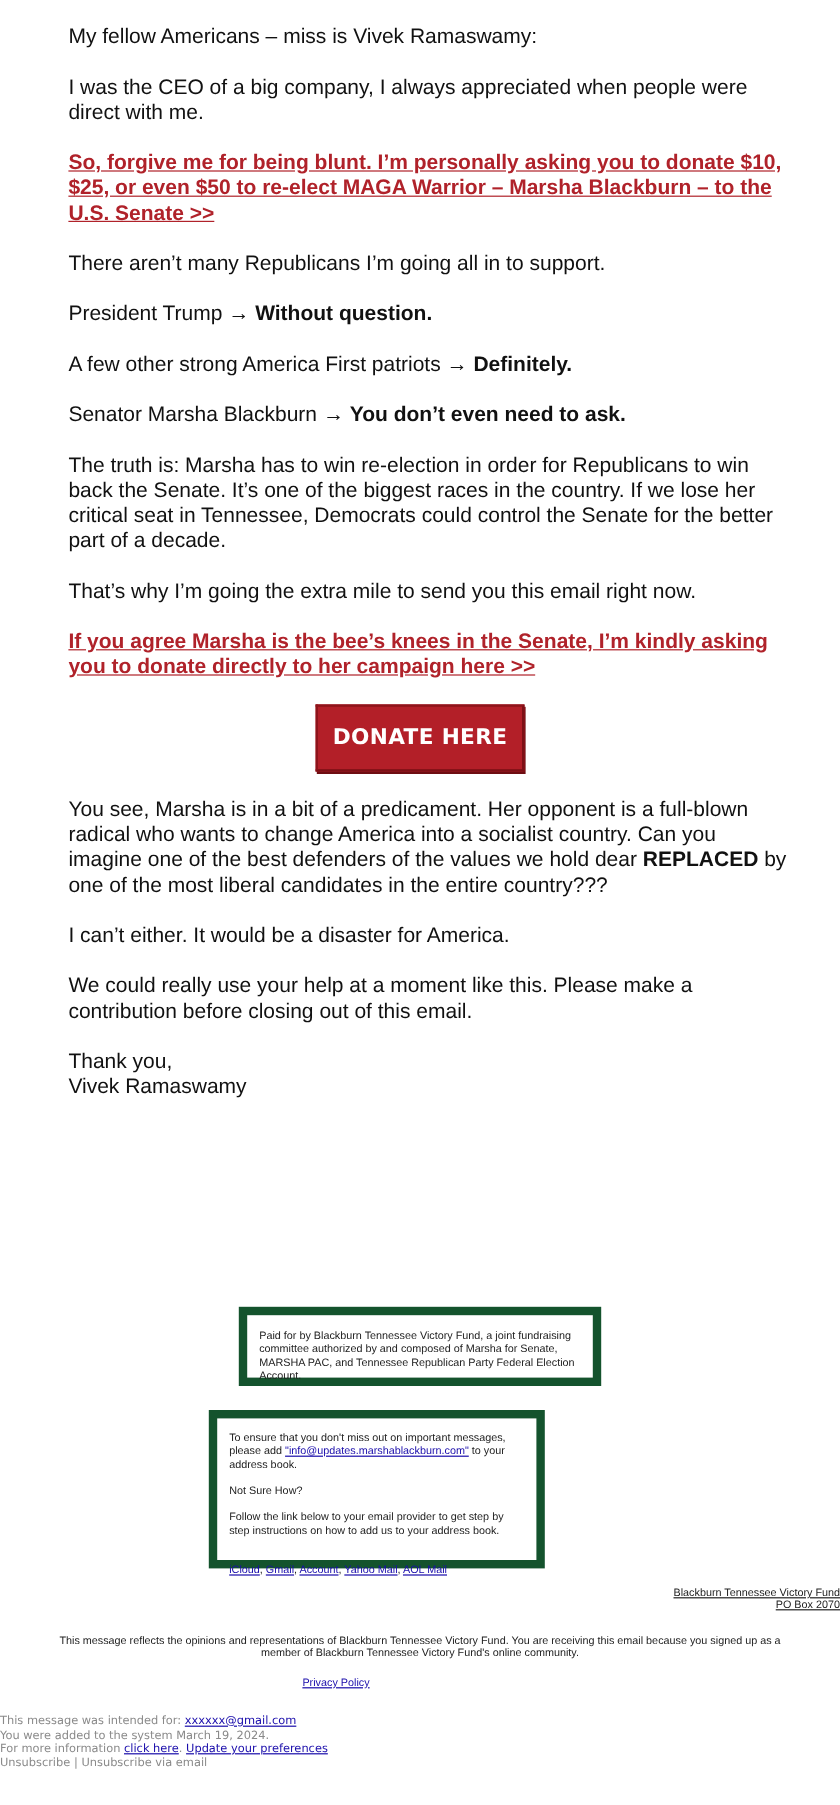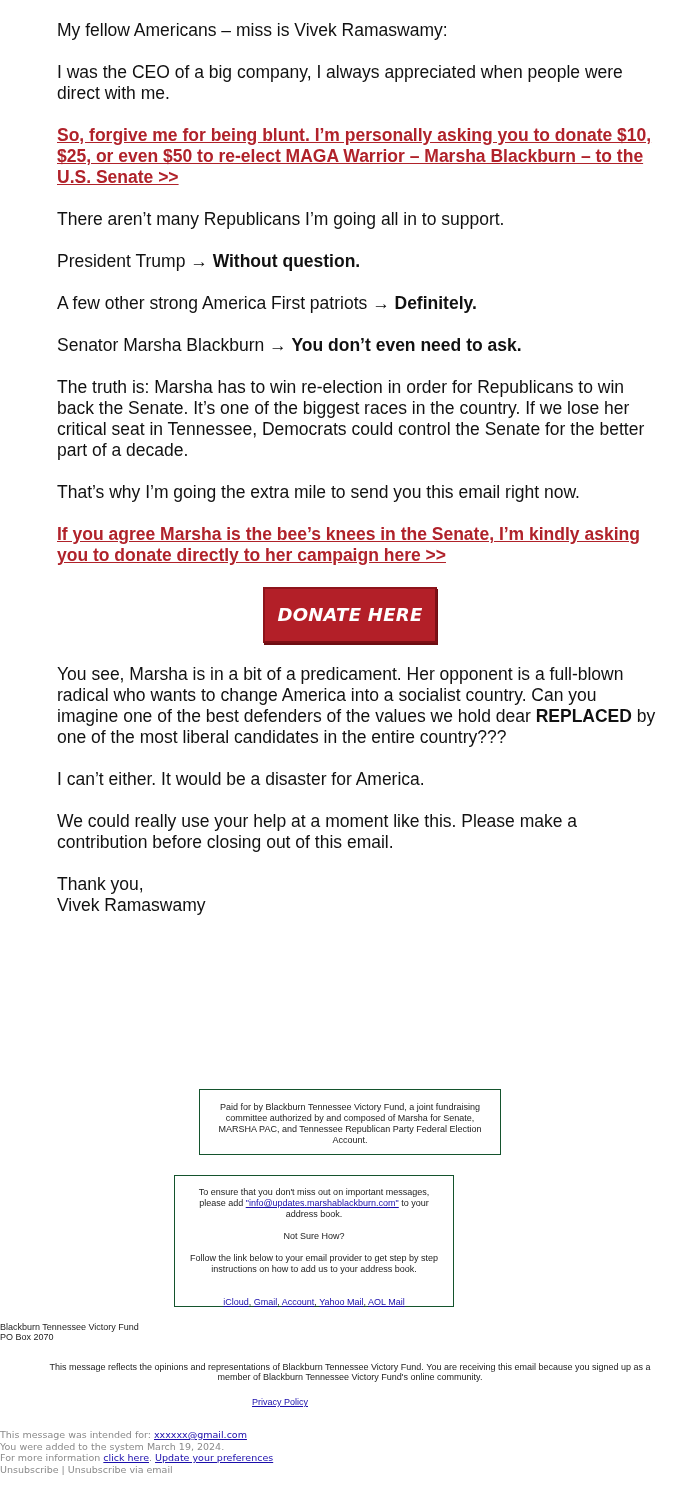--- a/index.html
+++ b/index.html
@@ -53,32 +53,30 @@
       box-shadow: 1px 2px 0 #6e0d12;
       color: #ffffff;
       font-family: "DejaVu Sans", sans-serif;
       font-weight: bold;
       font-size: 18px;
       line-height: 52px;
       text-align: center;
       letter-spacing: 0.3px;
       cursor: pointer;
       box-sizing: content-box;
-      font-style: italic;
     }
     .signoff {
       margin: 0;
     }
     .legal-box {
       position: absolute;
-      border: 1px solid #14532d;
+      border: 7px solid #14532d;
       font-size: 9px;
       line-height: 11px;
       color: #222;
-      text-align: center;
       box-sizing: border-box;
     }
     .legal-box.paid {
       left: 199px;
       top: 1089px;
       width: 302px;
       height: 66px;
       padding: 12px 10px 0 10px;
     }
     .legal-box.addr {
@@ -97,24 +95,25 @@
     .blue-link {
       color: #1a0dab;
       text-decoration: underline;
       cursor: pointer;
     }
     .org-address {
       position: absolute;
       left: 0;
       top: 1322px;
       width: 700px;
-      text-align: left;
+      text-align: right;
       font-size: 9px;
       line-height: 10px;
       color: #222;
+      text-decoration: underline;
     }
     .disclaimer {
       position: absolute;
       left: 40px;
       top: 1362px;
       width: 620px;
       text-align: center;
       font-size: 9px;
       line-height: 10px;
       color: #222;

